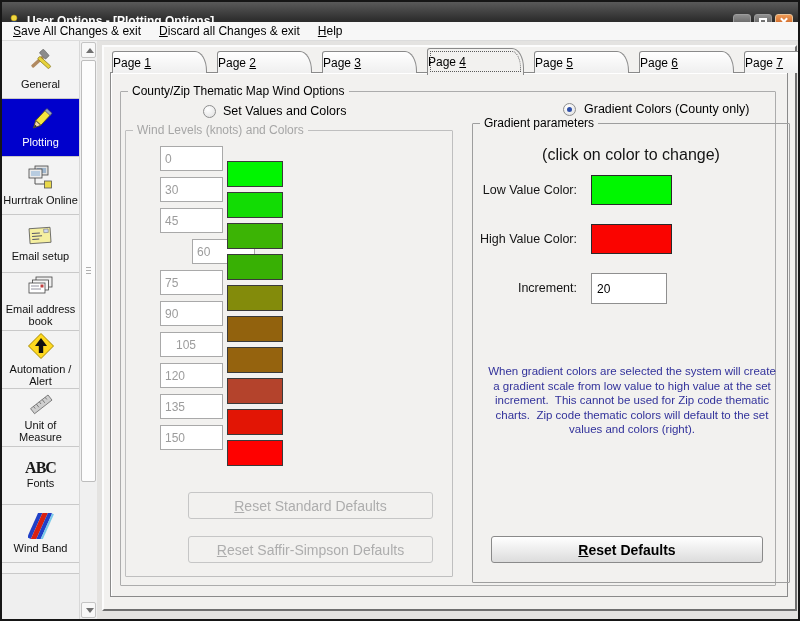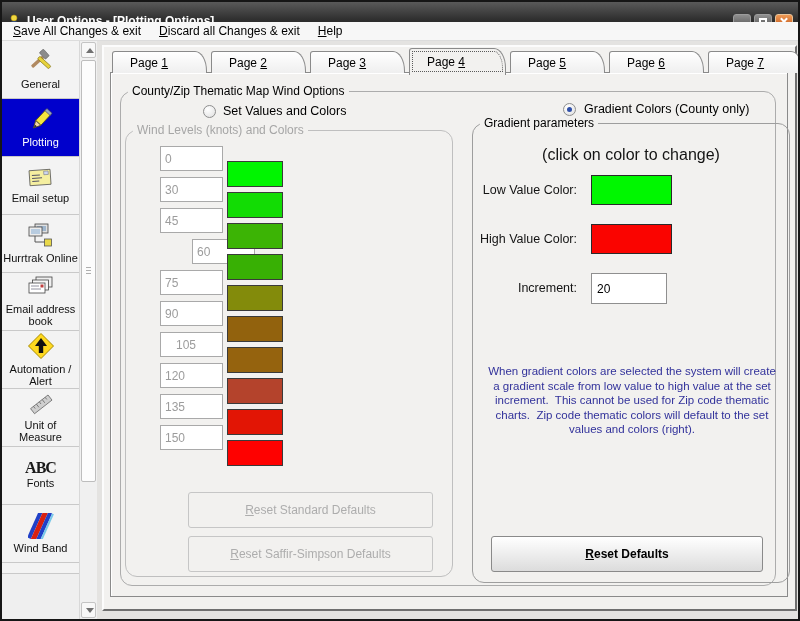--- a/index.html
+++ b/index.html
@@ -68,38 +68,38 @@
   .sb-grip { position:absolute; left:4px; right:4px; top:50%; margin-top:-4px; height:8px;
     background:repeating-linear-gradient(#AFAFAF 0 1px, transparent 1px 3px); }
 
   
   .main-panel {
     position:absolute; left:100px; top:43px; width:695px; height:566px;
     background:#F2F1EF; border:2px solid; border-color:#FCFCFC #6F6F6F #6F6F6F #FCFCFC;
   }
   .tabstrip { position:absolute; left:8px; top:4px; height:22px; display:flex; z-index:2; }
   .tab {
-    width:95px; margin-right:4px; height:22px;
+    width:95px; margin-right:10px; height:22px;
     border:1px solid #8A8A8A; border-bottom:none;
     border-top-left-radius:3px; border-top-right-radius:12px 20px;
     background:linear-gradient(#FFFFFF,#EFEFEF);
-    font-size:12px; padding:4px 0 0 17px; color:#000; cursor:pointer; white-space:nowrap;
+    font-size:12px; padding:4px 0 0 0; color:#000; cursor:pointer; white-space:nowrap;
   }
   .tab.selected {
     background:#F2F1EF; height:27px; margin-top:-3px; padding-top:6px; width:97px;
     outline:1px dotted #5a5a5a; outline-offset:-4px; position:relative; z-index:4;
   }
   .tabpage {
     position:absolute; left:6px; right:7px; top:25px; bottom:12px;
     background:#F2F1EF; border:1px solid #8A8A8A;
     box-shadow:inset 1px 1px 0 #FFFFFF;
   }
 
   
-  .groupbox { position:absolute; border:1px solid #ACACAC; border-radius:12px; }
+  .groupbox { position:absolute; border:1px solid #ACACAC; border-radius:1px; }
   .legend {
     position:absolute; top:-8px; left:7px; background:#F2F1EF; padding:0 4px;
     font-size:12px; color:#000; white-space:nowrap;
   }
   .legend.disabled { color:#A6A6A6; }
   .outer-group { left:9px; top:18px; right:11px; bottom:10px; }
   .wind-box  { left:4px; top:38px; width:328px; height:447px; border-color:#BFBFBF; }
   .grad-box  { left:351px; top:31px; width:318px; height:460px; border-color:#9E9E9E; }
 
   
@@ -112,21 +112,21 @@
   .wl-field {
     position:absolute; left:34px; width:63px; height:25px;
     border:1px solid #A9A9A9; background:#fff; color:#9C9C9C;
     font-family:"Liberation Sans", sans-serif; font-size:12px; padding:1px 4px;
   }
   .wl-field:disabled { background:#fff; color:#9C9C9C; }
   .wl-swatch { position:absolute; left:101px; width:56px; height:26px; border:1px solid #3A3A3A; }
 
   
   .btn {
-    position:absolute; height:36px; border-radius:3px; font-size:12px;
+    position:absolute; height:27px; border-radius:3px; font-size:14px;
     display:flex; align-items:center; justify-content:center; white-space:nowrap;
   }
   .btn.disabled { left:62px; width:245px; border:1px solid #C6C6C6; background:#F2F1EF; color:#ADADAD; }
   .btn.enabled {
     left:18px; width:272px; border:1px solid #8A8A8A;
     background:linear-gradient(#FFFFFF,#DCDCDC); color:#000; font-weight:bold; cursor:pointer;
   }
 
   
   .hint { position:absolute; left:0; right:0; top:22px; text-align:center; font-size:16px; color:#141414; }
@@ -189,43 +189,43 @@
         <g transform="rotate(43 13 13)">
           <rect x="9.5" y="2" width="7" height="15" fill="#F5E53E" stroke="#55501A" stroke-width="0.8"></rect>
           <rect x="9.5" y="0.5" width="7" height="3" fill="#97A6C4" stroke="#445" stroke-width="0.6"></rect>
           <polygon points="9.5,17 16.5,17 13,24" fill="#F4D7A8" stroke="#55501A" stroke-width="0.8"></polygon>
           <polygon points="11.8,20.5 14.2,20.5 13,23.5" fill="#222"></polygon>
         </g>
       </svg>
       <span>Plotting</span>
     </div>
     <div class="side-item">
+      <svg class="icn" width="28" height="26" viewBox="0 0 28 26">
+        <rect x="8" y="1" width="13" height="9" fill="#E0E0E0" stroke="#444" stroke-width="0.8"></rect>
+        <rect x="10" y="3" width="9" height="5" fill="#9FB6CD"></rect>
+        <rect x="2" y="4" width="13" height="9" fill="#ECECEC" stroke="#444" stroke-width="0.8"></rect>
+        <rect x="4" y="6" width="9" height="5" fill="#B8CCE0"></rect>
+        <path d="M8 13 L8 19 L21 19 L21 16" fill="none" stroke="#555" stroke-width="1"></path>
+        <rect x="17.5" y="16" width="7" height="7" fill="#E8D84A" stroke="#555" stroke-width="0.8"></rect>
+      </svg>
+      <span>Hurrtrak Online</span>
+    </div>
+    <div class="side-item">
       <svg class="icn" width="26" height="22" viewBox="0 0 26 22">
         <g transform="rotate(-4 12 10)">
           <rect x="1.5" y="3" width="21" height="15" fill="#F5EFA0" stroke="#555" stroke-width="0.8"></rect>
           <rect x="16" y="4.5" width="4.5" height="3.5" fill="#CDD6F0" stroke="#667" stroke-width="0.5"></rect>
           <g stroke="#556" stroke-width="1">
             <line x1="4" y1="8" x2="12" y2="8"></line>
               <line x1="4" y1="11" x2="14" y2="11"></line>
               <line x1="4" y1="14" x2="11" y2="14"></line>
           </g>
         </g>
       </svg>
       <span>Email setup</span>
-    </div>
-    <div class="side-item">
-      <svg class="icn" width="28" height="26" viewBox="0 0 28 26">
-        <rect x="8" y="1" width="13" height="9" fill="#E0E0E0" stroke="#444" stroke-width="0.8"></rect>
-        <rect x="10" y="3" width="9" height="5" fill="#9FB6CD"></rect>
-        <rect x="2" y="4" width="13" height="9" fill="#ECECEC" stroke="#444" stroke-width="0.8"></rect>
-        <rect x="4" y="6" width="9" height="5" fill="#B8CCE0"></rect>
-        <path d="M8 13 L8 19 L21 19 L21 16" fill="none" stroke="#555" stroke-width="1"></path>
-        <rect x="17.5" y="16" width="7" height="7" fill="#E8D84A" stroke="#555" stroke-width="0.8"></rect>
-      </svg>
-      <span>Hurrtrak Online</span>
     </div>
     <div class="side-item">
       <svg class="icn" width="28" height="24" viewBox="0 0 28 24">
         <g stroke="#444" stroke-width="0.8">
           <rect x="9" y="1" width="16" height="10" fill="#EFEFEF"></rect>
           <rect x="5.5" y="4" width="16" height="10" fill="#F7F7F7"></rect>
           <rect x="2" y="7" width="16" height="10" fill="#FFFFFF"></rect>
         </g>
         <line x1="4" y1="10" x2="12" y2="10" stroke="#778" stroke-width="0.8"></line>
         <line x1="4" y1="13" x2="14" y2="13" stroke="#778" stroke-width="0.8"></line>

